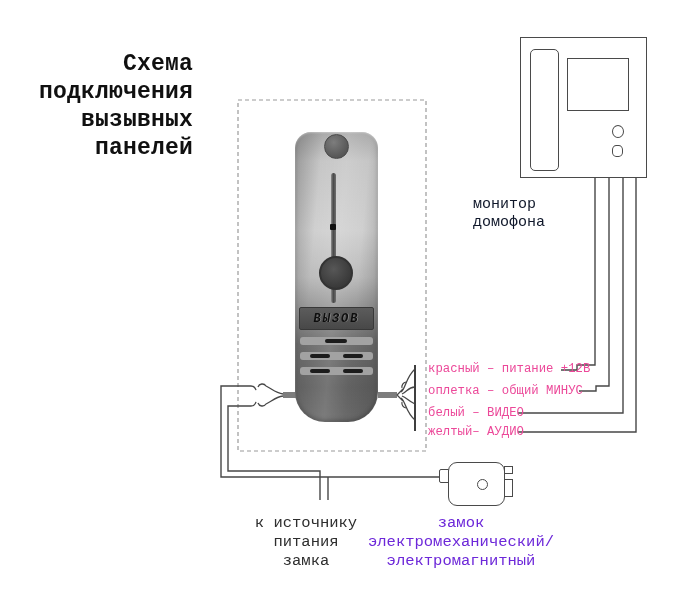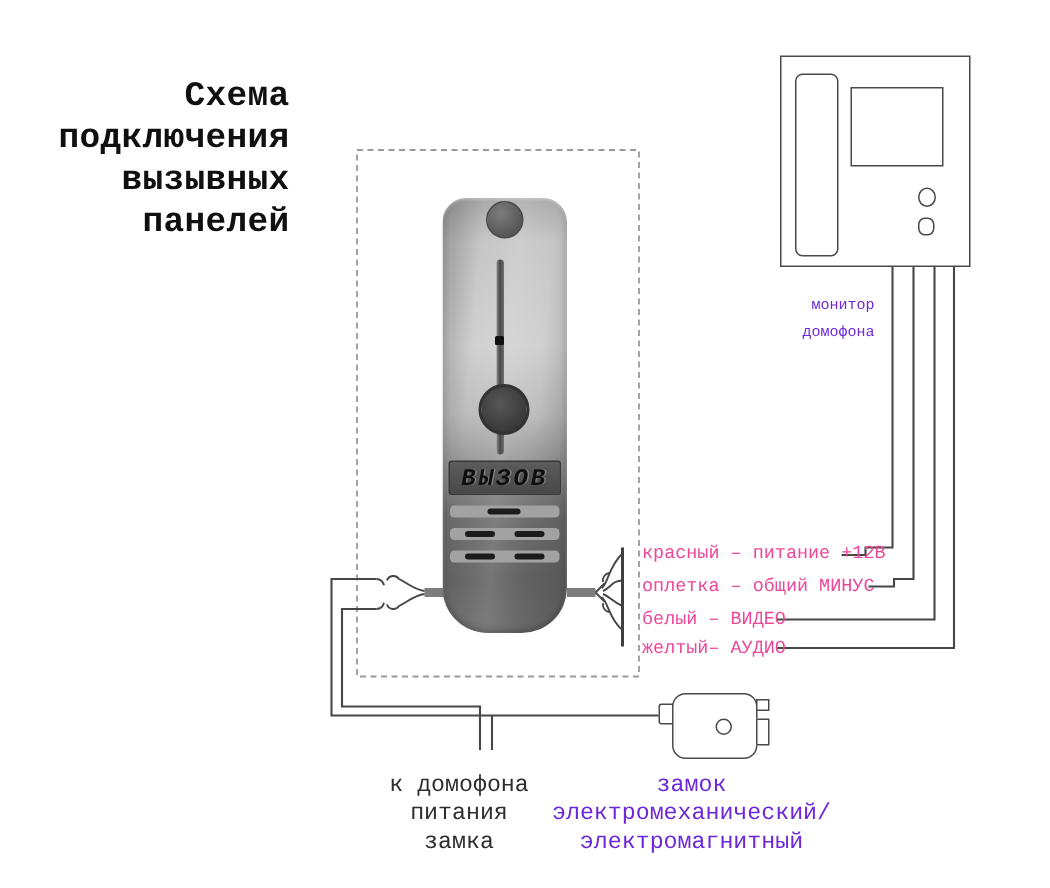--- a/index.html
+++ b/index.html
@@ -39,35 +39,35 @@
     background:radial-gradient(circle at 42% 38%,#575757,#3d3d3d 62%,#2f2f2f);
     border:2px solid #333;box-sizing:border-box;
   }
   #call-plate{
     left:4px;right:4px;top:175px;height:21px;
     background:linear-gradient(180deg,#5c5c5c,#484848);
     border:1px solid #383838;border-radius:2px;
     display:flex;align-items:center;justify-content:center;
   }
   #call-plate span{
-    font-size:16px;font-weight:bold;font-style:italic;letter-spacing:2px;
+    font-size:12px;font-weight:bold;font-style:italic;letter-spacing:2px;
     color:#0e0e0e;text-shadow:1px 0 0 rgba(160,160,160,.55);
   }
   .grille{left:5px;width:73px;height:8px;background:#a2a2a2;border-radius:3px;}
   .grille .dash{position:absolute;top:2px;height:3.5px;background:#1c1c1c;border-radius:2px;}
   
   #monitor{
     left:520px;top:37px;width:127px;height:141px;background:#fff;
     border:1.5px solid #4a4a4a;box-sizing:border-box;
   }
   #handset{left:9px;top:11px;width:29px;height:122px;border:1.4px solid #4a4a4a;border-radius:5px;box-sizing:border-box;}
   #screen{left:46px;top:20px;width:62px;height:53px;border:1.4px solid #4a4a4a;box-sizing:border-box;}
   #mon-btn1{left:91px;top:87px;width:12px;height:13px;border:1.4px solid #4a4a4a;border-radius:50%;box-sizing:border-box;}
   #mon-btn2{left:91px;top:107px;width:11px;height:12px;border:1.4px solid #4a4a4a;border-radius:40%;box-sizing:border-box;}
-  #monitor-label{left:473px;top:196px;width:110px;text-align:right;font-size:10px;line-height:18px;color:#6d28d9;}
+  #monitor-label{left:473px;top:196px;width:110px;text-align:left;font-size:15px;line-height:18px;color:#0f172a;}
   
   .wire-label{left:428px;font-size:12.3px;color:#ec4899;white-space:nowrap;}
   #wl-0{top:362px;} #wl-1{top:384px;text-align:center;} #wl-2{top:406px;} #wl-3{top:425px;}
   
   #lock-body{left:448px;top:462px;width:57px;height:44px;border:1.5px solid #4a4a4a;border-radius:9px;background:#fff;box-sizing:border-box;}
   #lock-stub{left:439px;top:469px;width:10px;height:14px;border:1.4px solid #4a4a4a;background:#fff;box-sizing:border-box;border-radius:2px 0 0 2px;}
   #lock-tab-top{left:504px;top:466px;width:9px;height:8px;border:1.4px solid #4a4a4a;background:#fff;box-sizing:border-box;}
   #lock-tab-bot{left:504px;top:479px;width:9px;height:18px;border:1.4px solid #4a4a4a;background:#fff;box-sizing:border-box;}
   #lock-circle{left:477px;top:479px;width:11px;height:11px;border:1.4px solid #4a4a4a;border-radius:50%;background:#fff;box-sizing:border-box;}
   
@@ -153,21 +153,21 @@
   <div id="wl-2" class="abs wire-label">белый – ВИДЕО</div>
   <div id="wl-3" class="abs wire-label">желтый– АУДИО</div>
 
   <div id="lock-stub" class="abs"></div>
   <div id="lock-body" class="abs"></div>
   <div id="lock-tab-top" class="abs"></div>
   <div id="lock-tab-bot" class="abs"></div>
   <div id="lock-circle" class="abs"></div>
 
   <div id="power-label" class="abs">
-    <div>к домофона</div>
+    <div>к источнику</div>
     <div>питания</div>
     <div>замка</div>
   </div>
   <div id="lock-label" class="abs">
     <div>замок</div>
     <div>электромеханический/</div>
     <div>электромагнитный</div>
   </div>
 
 </div>

